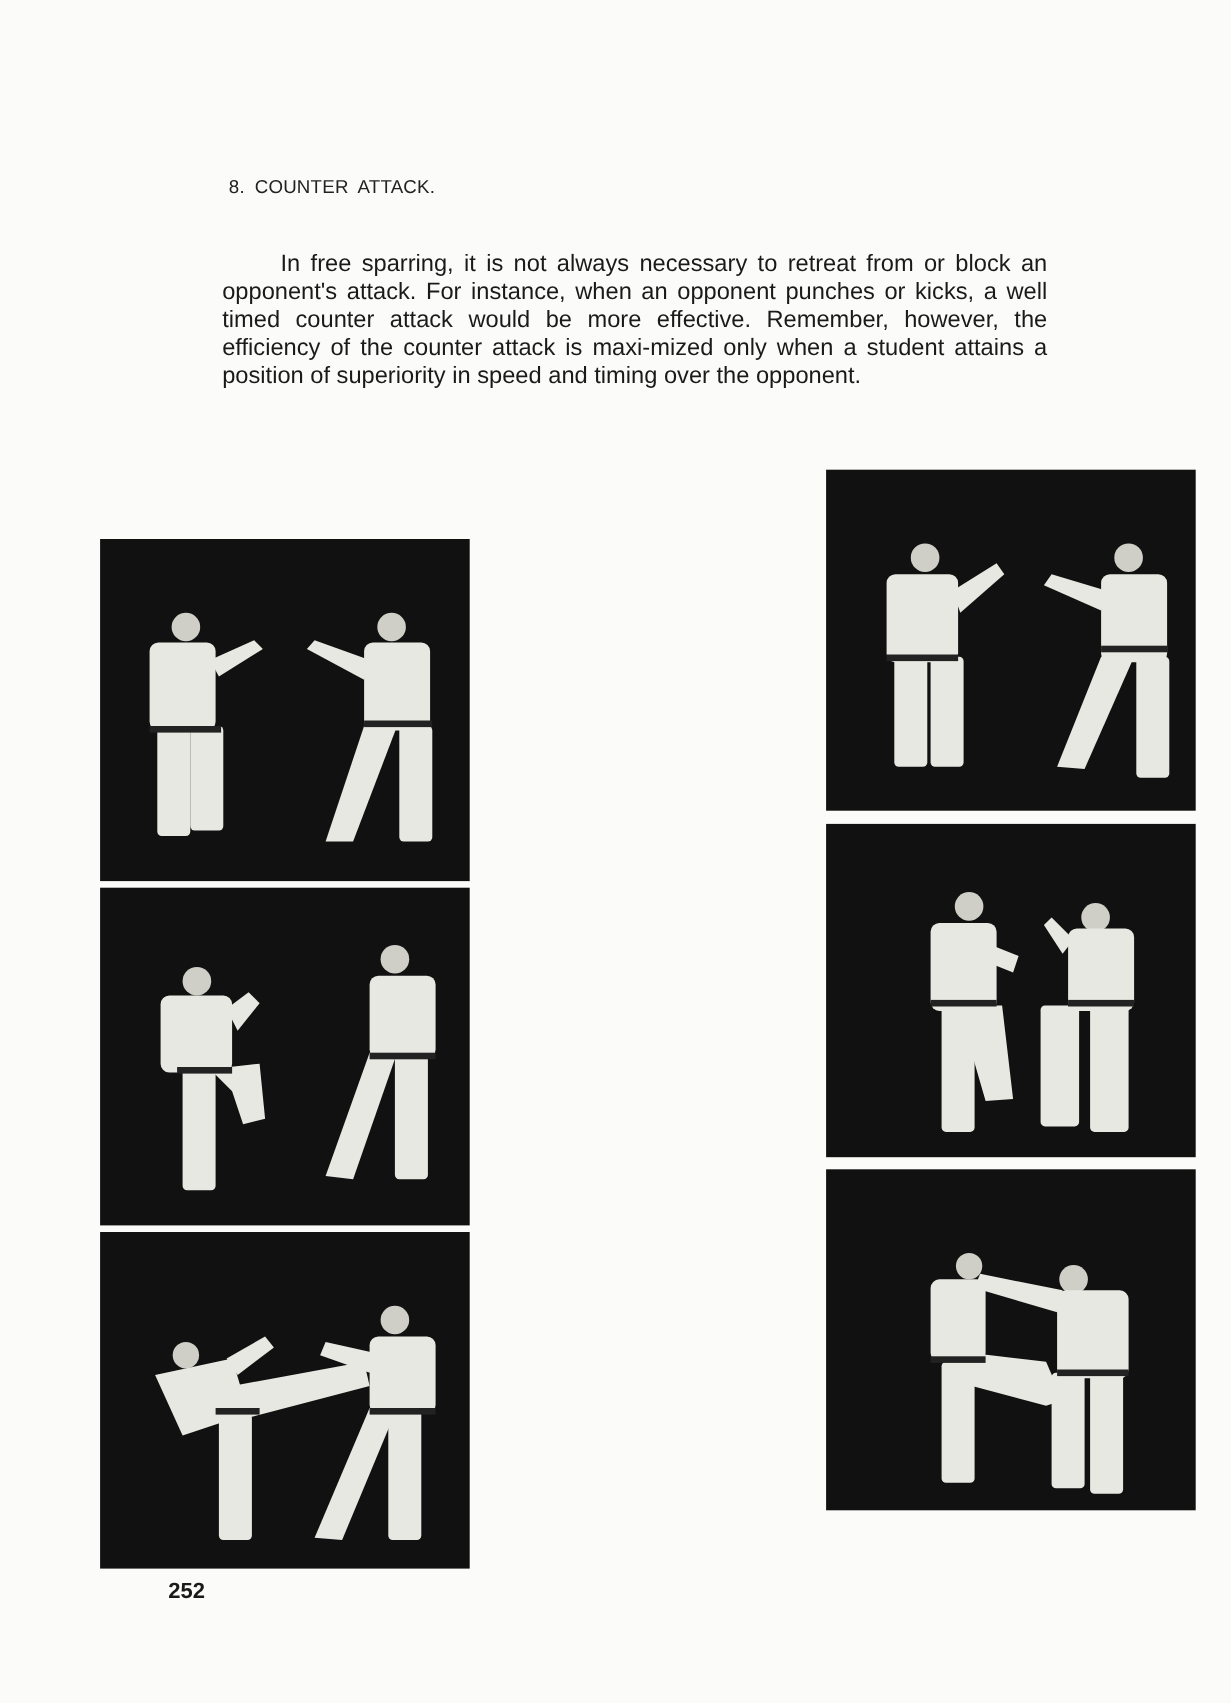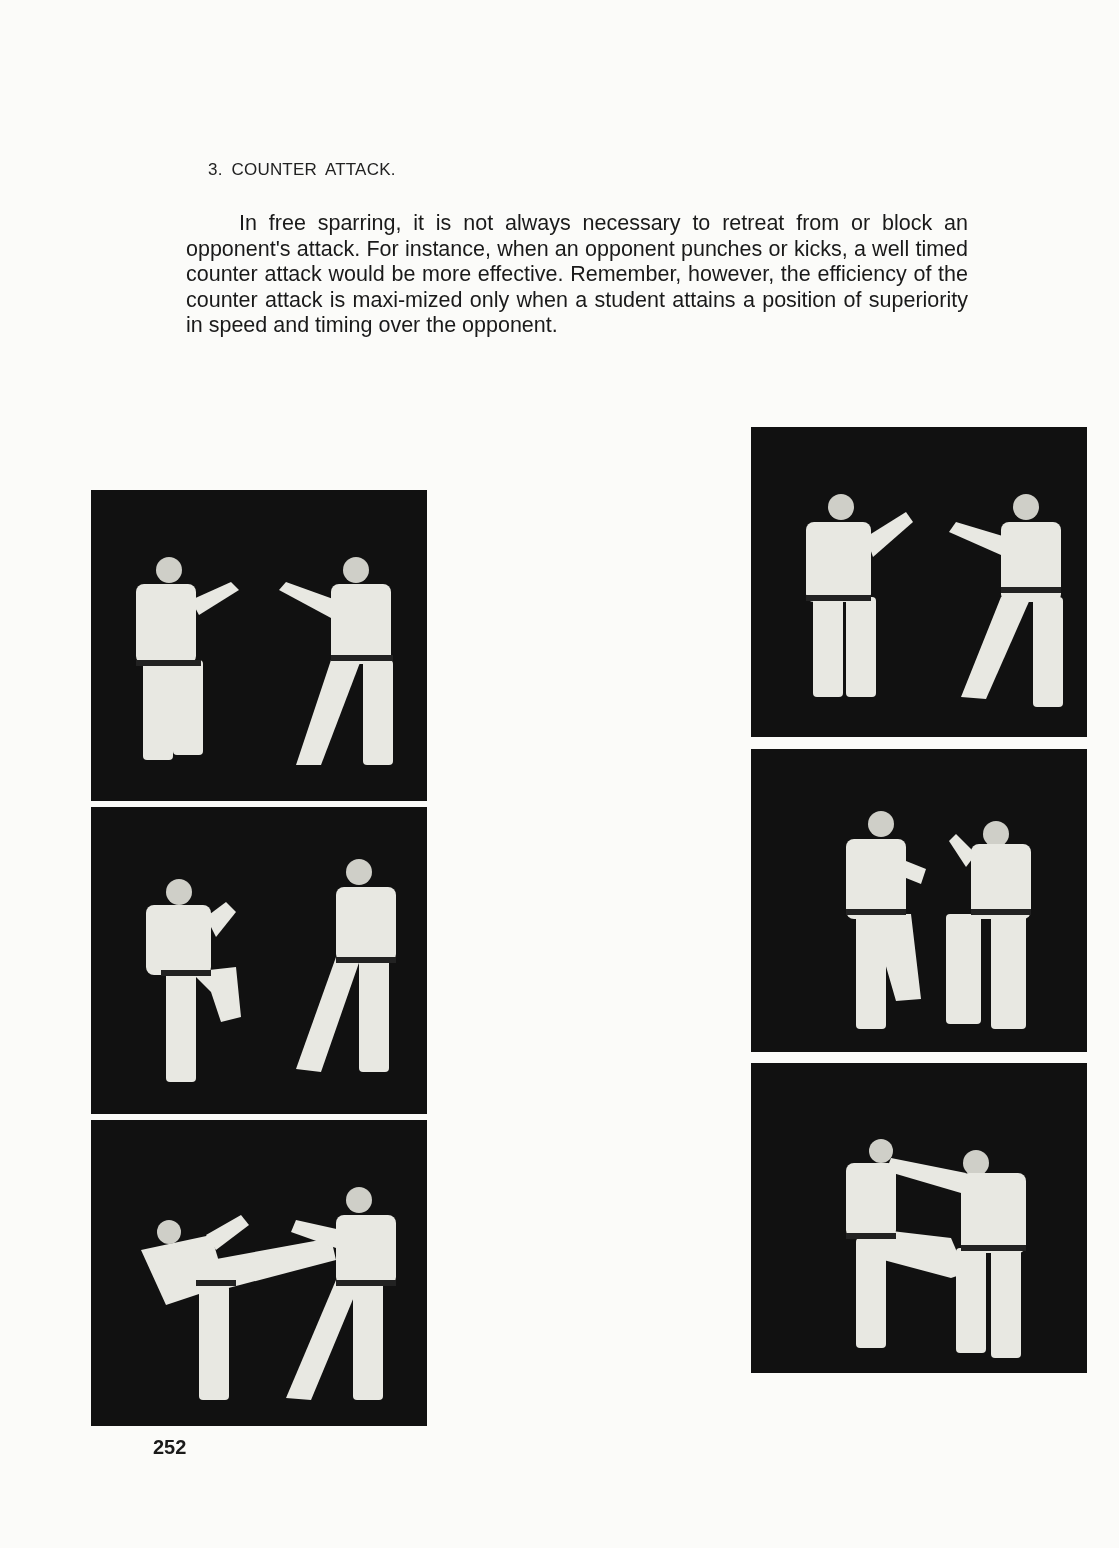--- a/index.html
+++ b/index.html
@@ -12,35 +12,35 @@
   .heading {
     position: absolute; left: 208px; top: 160px;
     font-size: 17px; letter-spacing: 0.2px; color: #222;
     word-spacing: 4px;
   }
   .body-text {
     position: absolute; left: 186px; top: 211px; width: 782px;
     font-size: 21.5px; line-height: 25.6px; text-align: justify;
     color: #1a1a1a;
   }
-  .body-text p { margin: 0; text-indent: 53px; }
+  .body-text p { margin: 16px; text-indent: 53px; }
   .photo {
     position: absolute; background: #111;
     overflow: hidden;
   }
   .photo svg { position: absolute; left: 0; top: 0; width: 100%; height: 100%; }
   .page-number {
     position: absolute; left: 153px; top: 1436px;
     font-size: 20px; font-weight: bold; color: #1a1a1a;
   }
 </style>
 </head>
 <body>
 
-<div class="heading">3. COUNTER  ATTACK.</div>
+<div class="heading">8. COUNTER  ATTACK.</div>
 
 <div class="body-text">
   <p>In free sparring, it is not always necessary to retreat from or block an opponent's attack. For instance, when an opponent punches or kicks, a well timed counter attack would be more effective. Remember, however, the efficiency of the counter attack is maxi-mized only when a student attains a position of superiority in speed and timing over the opponent.</p>
 </div>
 
 <div class="photo" style="left:91px; top:490px; width:336px; height:311px;">
   <svg viewBox="0 0 336 311">
     <g fill="#e8e8e2">
       <circle cx="78" cy="80" r="13" fill="#cfcfc8"></circle>
       <rect x="45" y="94" width="60" height="80" rx="8"></rect>

